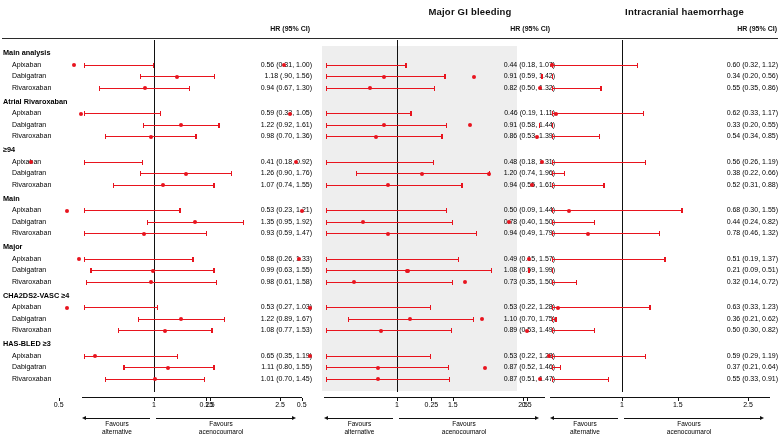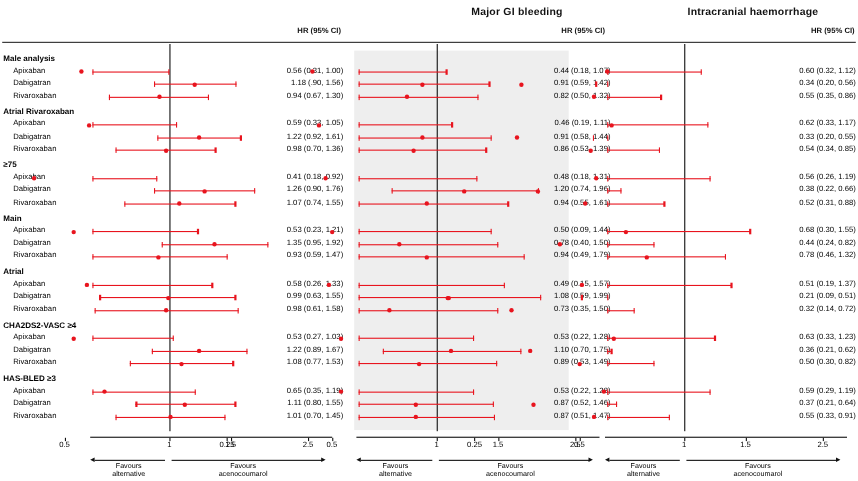--- a/index.html
+++ b/index.html
@@ -132,37 +132,37 @@
   <div class="hr-head" style="left:390px;top:25px;width:160px;">HR (95% CI)</div>
   <div class="hr-head" style="left:612px;top:25px;width:165px;">HR (95% CI)</div>
 
   <div class="headrule" style="left:2px;top:38px;width:776px;"></div>
 
   <div class="refline" style="left:154px;top:40px;height:352px;"></div>
   <div class="refline" style="left:397px;top:40px;height:352px;"></div>
   <div class="refline" style="left:622px;top:40px;height:352px;"></div>
 
   <div id="rows-layer">
-      <div class="rowlabel grouplabel" style="left: 3px; top: 48px;">Male analysis</div>
+      <div class="rowlabel grouplabel" style="left: 3px; top: 48px;">Main analysis</div>
       <div class="rowlabel" style="left: 12px; top: 60.5px;">Apixaban</div>
       <div class="rowlabel" style="left: 12px; top: 72px;">Dabigatran</div>
       <div class="rowlabel" style="left: 12px; top: 83.5px;">Rivaroxaban</div>
       <div class="rowlabel grouplabel" style="left: 3px; top: 96.5px;">Atrial Rivaroxaban</div>
       <div class="rowlabel" style="left: 12px; top: 109px;">Apixaban</div>
       <div class="rowlabel" style="left: 12px; top: 120.5px;">Dabigatran</div>
       <div class="rowlabel" style="left: 12px; top: 132px;">Rivaroxaban</div>
-      <div class="rowlabel grouplabel" style="left: 3px; top: 145px;">≥75</div>
+      <div class="rowlabel grouplabel" style="left: 3px; top: 145px;">≥94</div>
       <div class="rowlabel" style="left: 12px; top: 157.5px;">Apixaban</div>
       <div class="rowlabel" style="left: 12px; top: 169px;">Dabigatran</div>
       <div class="rowlabel" style="left: 12px; top: 180.5px;">Rivaroxaban</div>
       <div class="rowlabel grouplabel" style="left: 3px; top: 193.5px;">Main</div>
       <div class="rowlabel" style="left: 12px; top: 206px;">Apixaban</div>
       <div class="rowlabel" style="left: 12px; top: 217.5px;">Dabigatran</div>
       <div class="rowlabel" style="left: 12px; top: 229px;">Rivaroxaban</div>
-      <div class="rowlabel grouplabel" style="left: 3px; top: 242px;">Atrial</div>
+      <div class="rowlabel grouplabel" style="left: 3px; top: 242px;">Major</div>
       <div class="rowlabel" style="left: 12px; top: 254.5px;">Apixaban</div>
       <div class="rowlabel" style="left: 12px; top: 266px;">Dabigatran</div>
       <div class="rowlabel" style="left: 12px; top: 277.5px;">Rivaroxaban</div>
       <div class="rowlabel grouplabel" style="left: 3px; top: 290.5px;">CHA2DS2-VASC ≥4</div>
       <div class="rowlabel" style="left: 12px; top: 303px;">Apixaban</div>
       <div class="rowlabel" style="left: 12px; top: 314.5px;">Dabigatran</div>
       <div class="rowlabel" style="left: 12px; top: 326px;">Rivaroxaban</div>
       <div class="rowlabel grouplabel" style="left: 3px; top: 339px;">HAS-BLED ≥3</div>
       <div class="rowlabel" style="left: 12px; top: 351.5px;">Apixaban</div>
       <div class="rowlabel" style="left: 12px; top: 363px;">Dabigatran</div>

